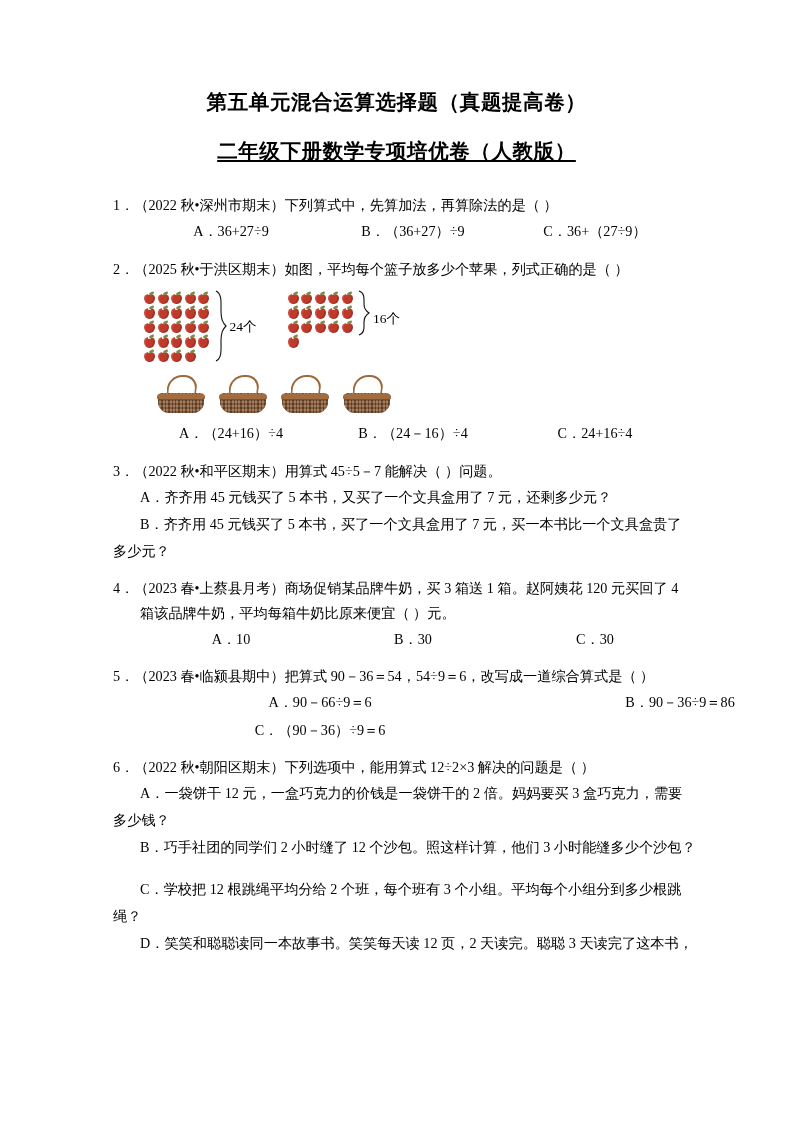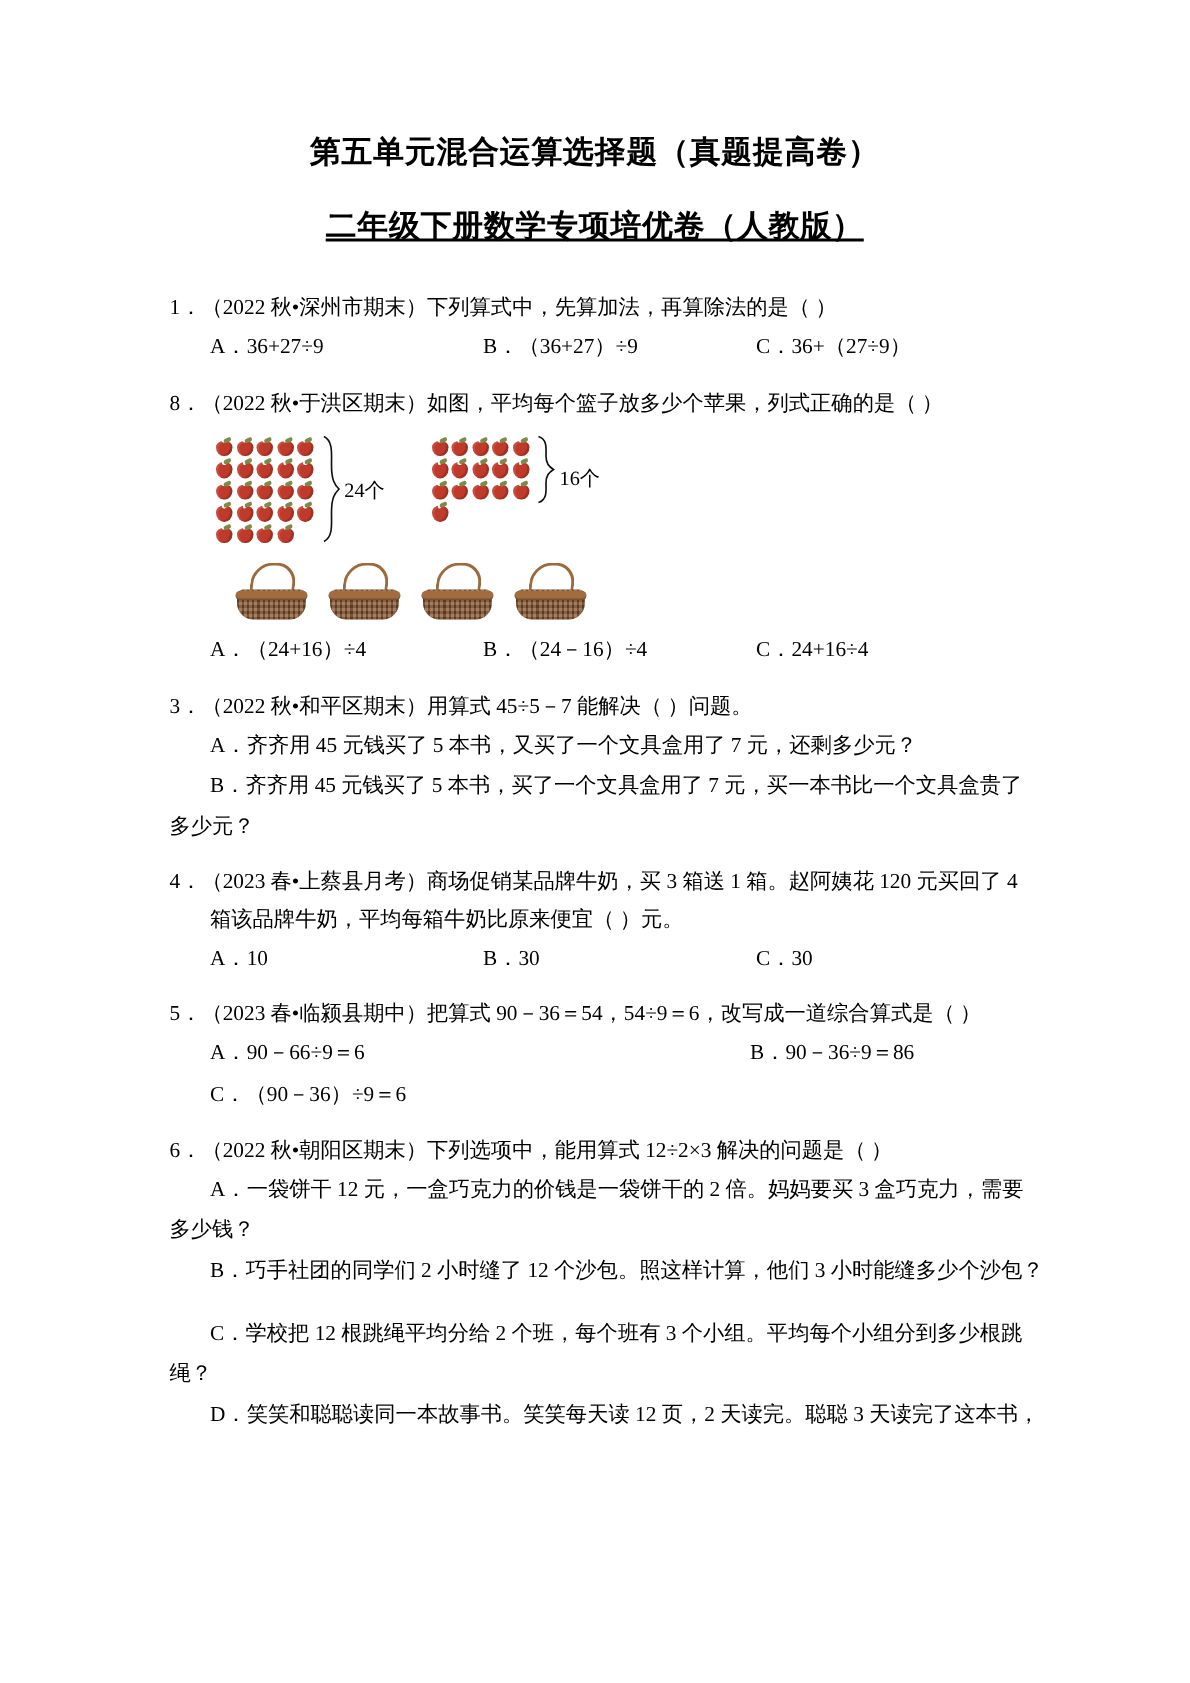--- a/index.html
+++ b/index.html
@@ -49,20 +49,21 @@
     font-size: 14.2px;
     line-height: 1.75;
     text-align: justify;
     text-indent: 0;
   }
   .opt-row {
     display: flex;
     font-size: 14.2px;
     line-height: 1.95;
     padding-left: 27px;
+    text-align: center;
   }
   .opt-row .col {
     width: 182px;
     flex: 0 0 182px;
   }
   .opt-row .col.wide {
     width: 360px;
     flex: 0 0 360px;
   }
   .opt-block {
@@ -222,21 +223,21 @@
       <div class="opt-row">
         <span class="col">A．36+27÷9</span>
         <span class="col">B．（36+27）÷9</span>
         <span class="col">C．36+（27÷9）</span>
       </div>
     </div>
 
     <div class="spacer-md"></div>
 
     <div class="q">
-      <div class="q-stem">8．（2022 秋•于洪区期末）如图，平均每个篮子放多少个苹果，列式正确的是（     ）</div>
+      <div class="q-stem">2．（2025 秋•于洪区期末）如图，平均每个篮子放多少个苹果，列式正确的是（     ）</div>
 
       <div class="figure">
         <div class="apples-area">
 
           <div class="apple-group">
             <div class="apple-grid">
               <div class="apple-row">
                 <span class="apple">
                     <span class="body"></span>
                     <span class="notch"></span>

